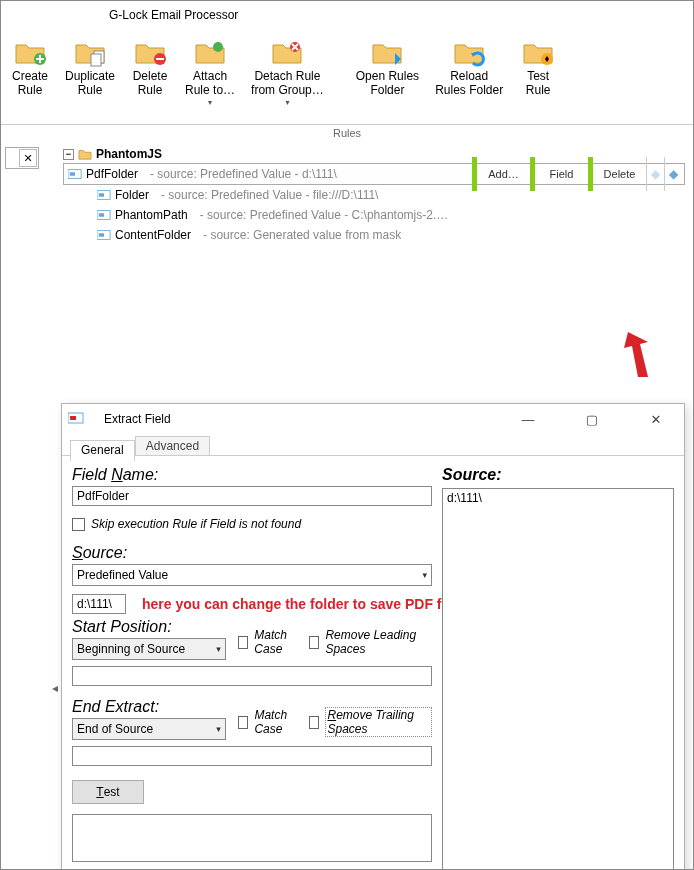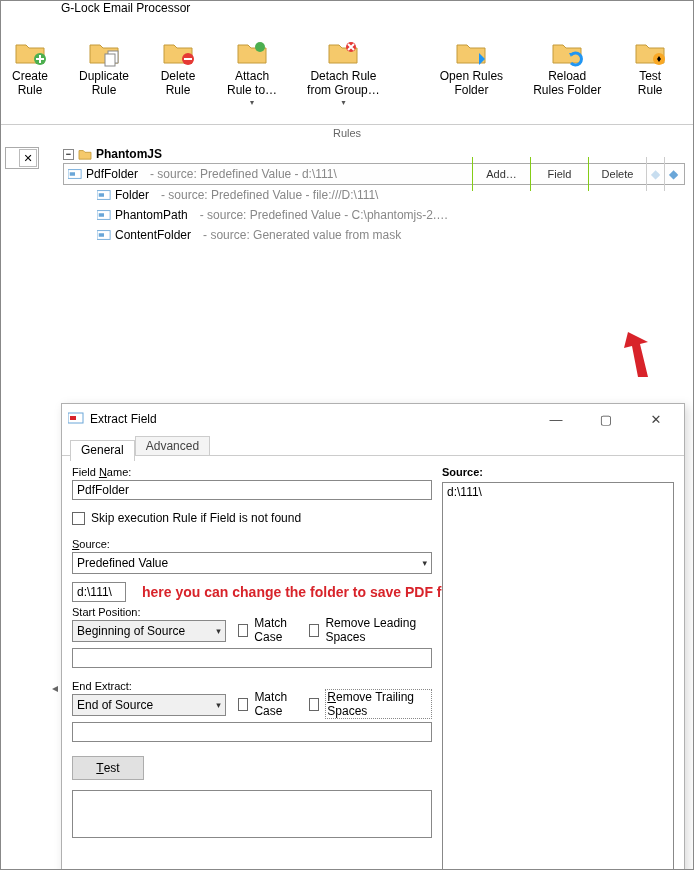--- a/index.html
+++ b/index.html
@@ -12,29 +12,30 @@
     width: 694px;
     height: 870px;
     border: 1px solid #888;
     position: relative;
     overflow: hidden;
   }
   
   .title-bar {
     height: 28px;
     display: flex;
-    padding-left: 60px;
+    align-items: center;
+    padding-left: 108px;
     font-size: 12px;
   }
   .ribbon {
     height: 96px;
     display: flex;
     align-items: flex-start;
     padding: 4px 4px 0 4px;
-    gap: 18px;
+    gap: 4px;
     border-bottom: 1px solid #ccc;
   }
   .rib-btn {
     display: flex;
     flex-direction: column;
     align-items: center;
     justify-content: flex-start;
     padding: 2px 6px;
     cursor: default;
     text-align: center;
@@ -98,21 +99,21 @@
   .tree-row .field-src { color:#888;margin-left:8px; }
   .tree-row.sel {
     border:1px solid #aaa;
     background:#fefefe;
     padding-right:2px;
   }
   .tree-row.sel .row-btns { margin-left:auto; display:flex; }
   .row-btn {
     width:58px; height:34px;
     display:flex; align-items:center; justify-content:center;
-    border-left:1px solid #84cc16;
+    border-left:5px solid #84cc16;
     font-size:11px;
     color:#333;
   }
   .row-arrow {
     width:18px; display:flex; align-items:center; justify-content:center;
     border-left:1px solid #ccc;
     color:#6aa6d8;
   }
   .row-arrow.dim { color:#c7ddef; }
   .tree-ico { width:14px; height:12px; }
@@ -122,21 +123,21 @@
     left:60px; top:260px;
     width:624px; height:576px;
     border:1px solid #b0b0b0;
     background:#fff;
     box-shadow: 3px 3px 10px rgba(0,0,0,.15);
     display:flex; flex-direction:column;
   }
   .dlg-title {
     height:30px; display:flex; align-items:center;
     padding:0 6px;
-    gap:6px;
+    gap:20px;
   }
   .dlg-title .spacer { flex:1; }
   .win-btn { width:44px; height:28px; display:flex; align-items:center; justify-content:center; color:#444; font-size:13px; }
   .dlg-tabs {
     display:flex; gap:0;
     padding-left:8px;
     border-bottom:1px solid #ccc;
     height:22px;
   }
   .dlg-tab {
@@ -149,37 +150,37 @@
   }
   .dlg-tab.inactive { background:#f4f4f4; color:#444; top:2px; height:19px;}
   .dlg-body {
     flex:1;
     display:flex;
     padding:10px;
     gap:10px;
   }
   .dlg-left { width:360px; display:flex; flex-direction:column; }
   .dlg-right { flex:1; display:flex; flex-direction:column; }
-  .lbl { font-size:11px; margin-bottom:2px; }
+  .lbl { font-size:16px; margin-bottom:2px;font-style:italic; }
   .u { text-decoration: underline; }
   .txt {
     height:20px; border:1px solid #888;
     padding:0 4px; font-size:12px;
     background:#fff;
   }
   .txt.wide { width:100%; }
   .sel {
     height:22px; border:1px solid #888;
     padding:0 4px; font-size:12px;
     background:#fff;
     display:flex; align-items:center;
   }
   .sel.shade { background:#f0f0f0;justify-content:space-between; }
   .sel .dd-caret { margin-left:auto; font-size:9px; color:#333; }
-  .chk-row { display:flex; align-items:center; gap:6px; height:20px; font-size:12px; }
+  .chk-row { display:flex; align-items:center; gap:6px; height:20px; font-size:12px;font-style:italic; }
   .chk { width:13px; height:13px; border:1px solid #666; background:#fff; }
   .btn {
     height:24px; min-width:66px;
     border:1px solid #adadad;
     background:#e1e1e1;
     display:inline-flex; align-items:center; justify-content:center;
     font-size:12px;
     padding:0 12px;
   }
   .result-box, .source-box {

